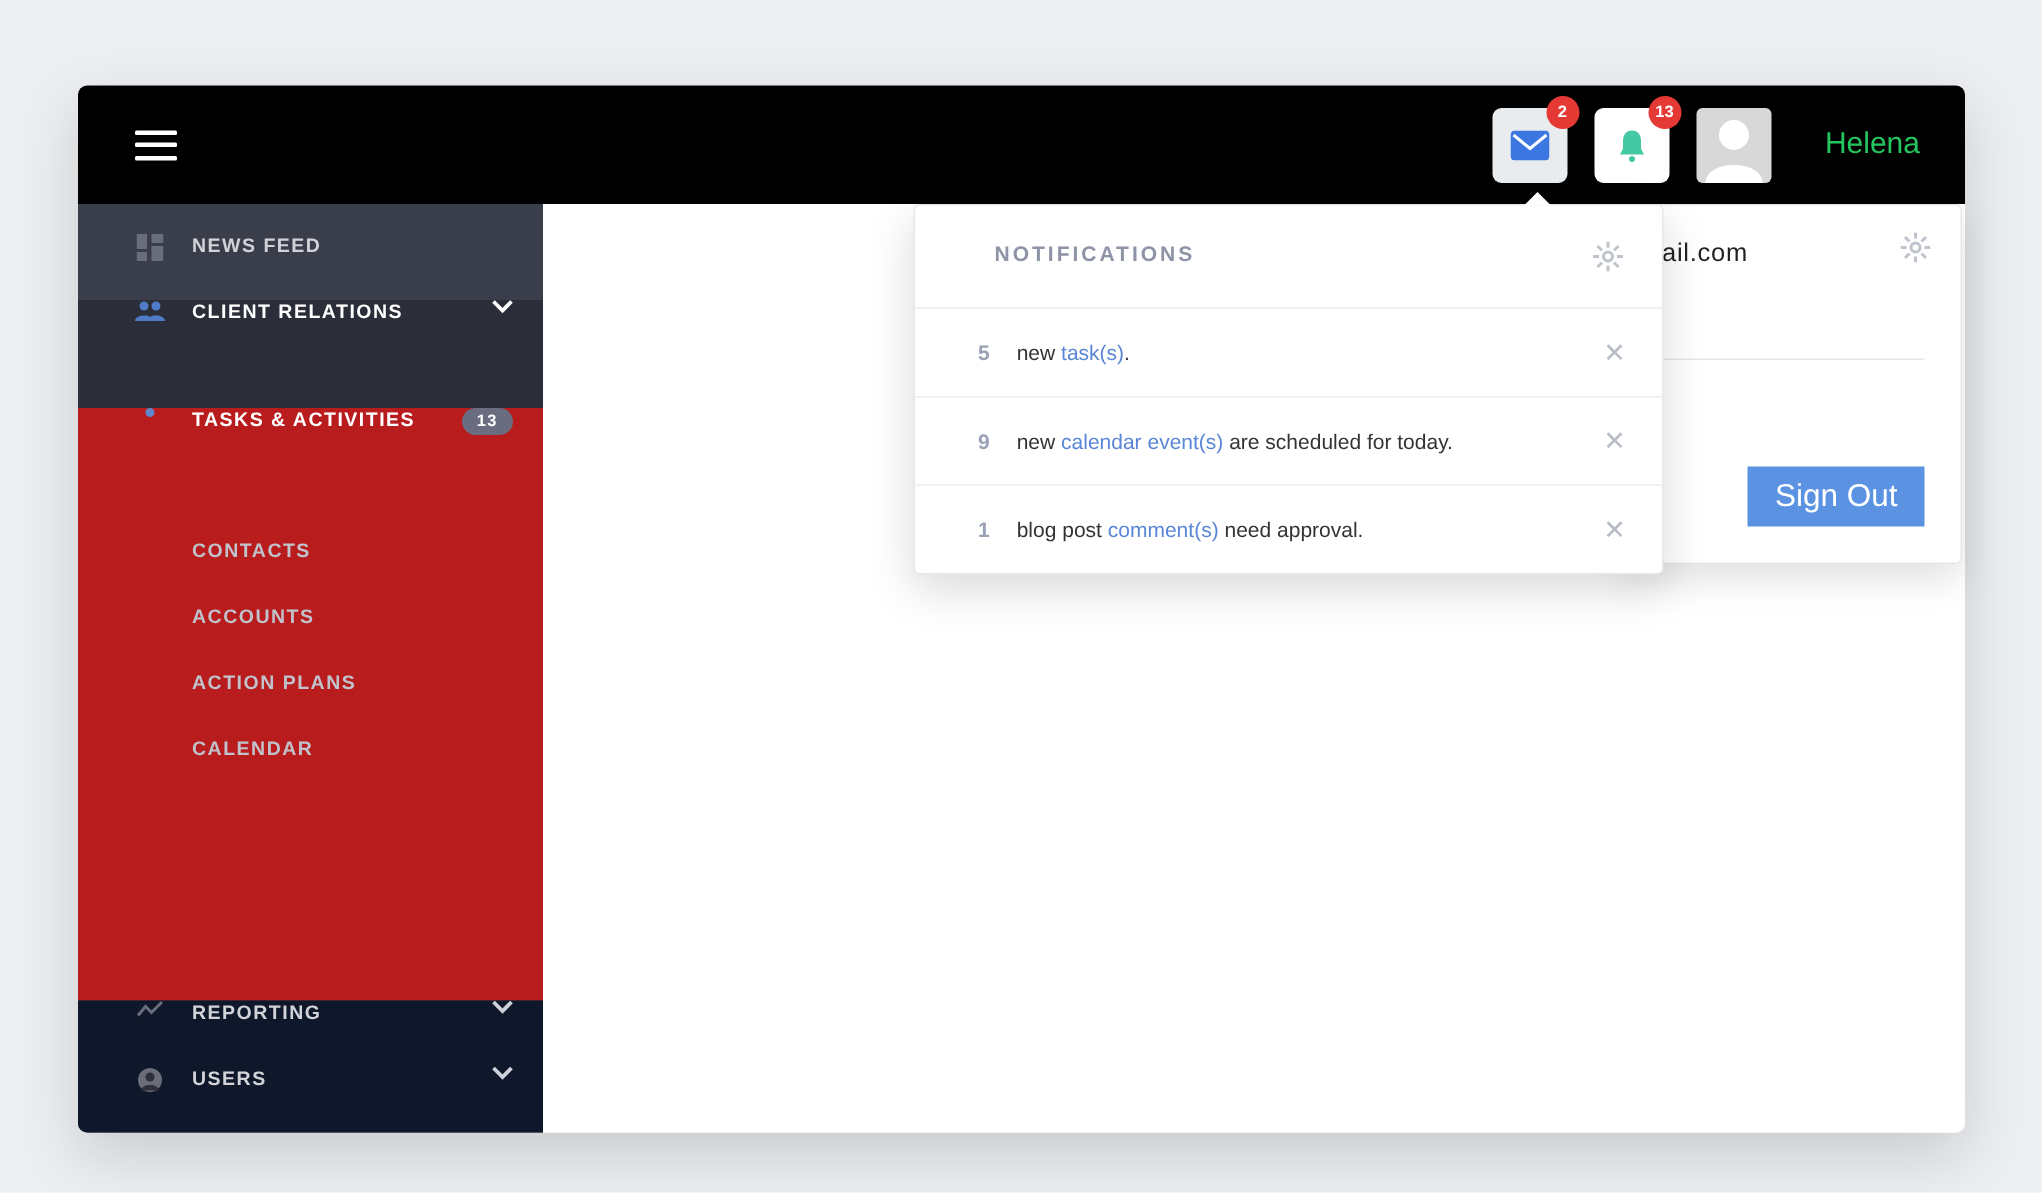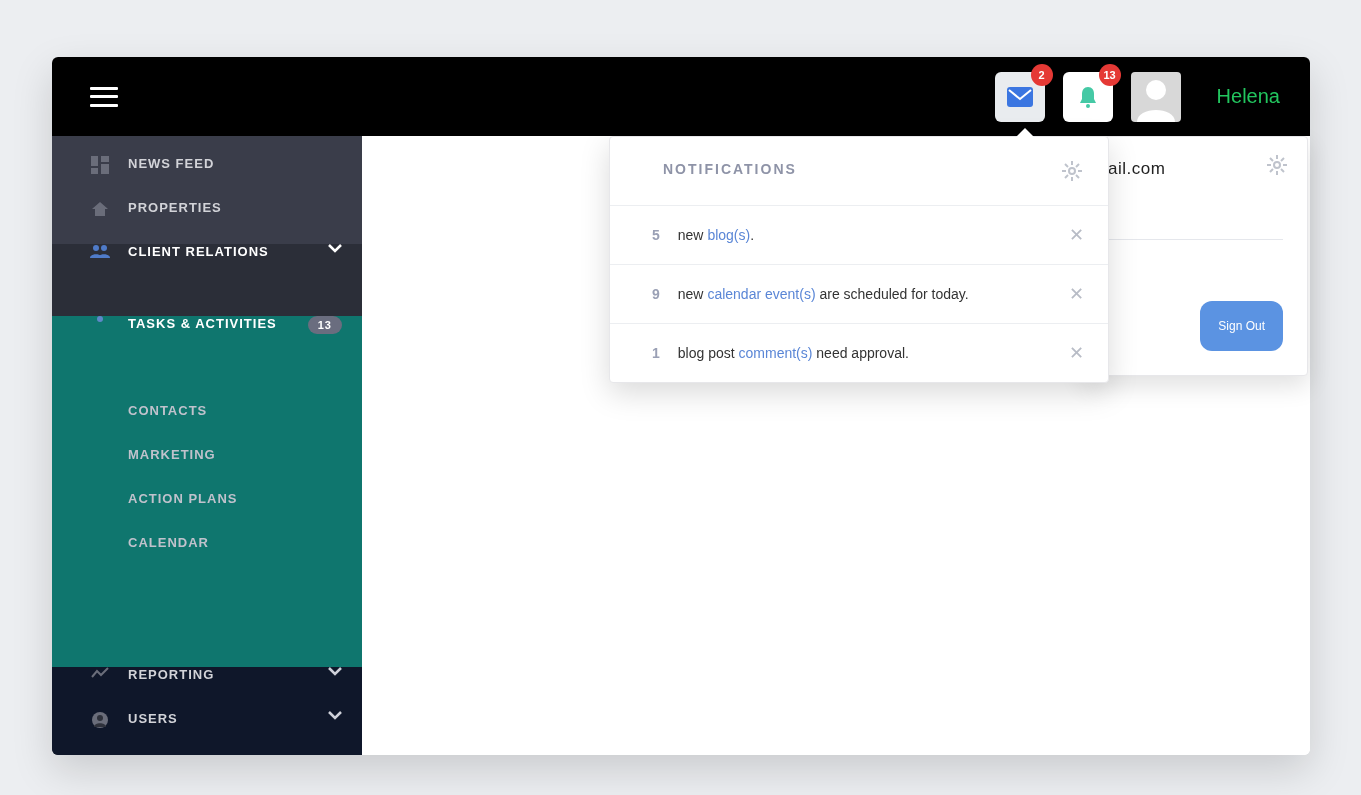--- a/index.html
+++ b/index.html
@@ -15,21 +15,21 @@
 .tile-white { background: #fff; }
 .tile-gray { background: #e9ecef; }
 .badge { position: absolute; top: -8px; right: -8px; min-width: 22px; height: 22px; background: #e53935; color: #fff; font-size: 11px; font-weight: bold; border-radius: 12px; display: flex; align-items: center; justify-content: center; padding: 0 4px; }
 .avatar-tile { width: 50px; height: 50px; background: #d8d8d8; border-radius: 4px; display: flex; align-items: flex-end; justify-content: center; overflow: hidden; cursor: pointer; }
 .username { color: #22c55e; font-size: 20px; margin-left: 18px; cursor: pointer; }
 
 .body-row { display: flex; height: 619px; }
 .sidebar { width: 310px; background: #3a3d4a; color: #d2d3d8; display: flex; flex-direction: column; border-bottom-left-radius: 6px; font-size: 14px; }
 .side-sec1 { background: #3a3d4a; padding-top: 20px; }
 .side-sec2 { background: #2b2e38; }
-.side-sec3 { background: #0f766e; flex: 1; }
+.side-sec3 { background: #b91c1c; flex: 1; }
 .side-sec4 { background: #0f172a; border-bottom-left-radius: 6px; }
 .mitem { display: flex; align-items: flex-start; height: 44px; padding: 0 20px 0 36px; cursor: pointer; letter-spacing: 1px; font-weight: bold; font-size: 13px; }
 .mitem .icon { width: 24px; margin-right: 16px; display: flex; align-items: center; justify-content: center; color: #6a6d7a;}
 .mitem .label { flex: 1; }
 .mitem .chev { color: #cfd1da; }
 .subitem { display: flex; align-items: center; height: 44px; padding: 0 12px 0 76px; cursor: pointer; letter-spacing: 1px; font-weight: bold; font-size: 13px; color: #c0c2cc;}
 .active-row { color: #fff; }
 .pill { background: #6a6d7f; color: #fff; font-size: 11px; font-weight: bold; border-radius: 12px; padding: 3px 10px; margin-left: 10px; }
 .dot-icon { width: 6px; height: 6px; background: #5f87c9; border-radius: 50%; }
 
@@ -45,21 +45,21 @@
 .nrow:last-child { border-bottom: none; }
 .nnum { color: #9aa0b5; font-weight: bold; margin-right: 18px; }
 .nlink { color: #5a86d6; cursor: pointer; }
 .nclose { margin-left: auto; color: #b8bcc6; cursor: pointer; font-size: 18px; }
 
 
 .prof { position: absolute; left: 1083px; top: 136px; width: 225px; height: 240px; background: #fff; border: 1px solid #e7e7ea; border-radius: 4px; box-shadow: 0 10px 25px rgba(0,0,0,0.12); z-index: 20; padding: 22px 24px; }
 .prof .gear { position: absolute; top: 18px; right: 20px; color: #bfc3cc; cursor: pointer; }
 .prof .email { font-size: 17px; color: #222; letter-spacing: .5px; }
 .prof .divider { margin-top: 60px; border-top: 1px solid #e5e7ec; }
-.prof .signout { position: absolute; bottom: 24px; right: 24px; background: #5b93e2; color: #fff; border: none; padding: 18px 18px; font-size: 12px; border-radius: 12px; cursor: pointer; }
+.prof .signout { position: absolute; bottom: 24px; right: 24px; background: #5b93e2; color: #fff; border: none; padding: 8px 18px; font-size: 21px; border-radius: 0; cursor: pointer; }
 
 svg { display: block; }
 </style>
 </head>
 <body>
 
 <div class="app">
 
   <div class="topbar">
     <div class="hamburger">
@@ -100,28 +100,20 @@
           <span class="icon">
               <svg width="18" height="18" viewBox="0 0 18 18">
                 <rect x="0" y="0" width="7" height="10" fill="#6a6d7a"></rect>
                 <rect x="10" y="0" width="8" height="6" fill="#6a6d7a"></rect>
                 <rect x="0" y="12" width="7" height="6" fill="#6a6d7a"></rect>
                 <rect x="10" y="8" width="8" height="10" fill="#6a6d7a"></rect>
               </svg>
             </span>
           <span class="label">NEWS FEED</span>
         </div>
-        <div class="mitem">
-          <span class="icon">
-              <svg width="18" height="18" viewBox="0 0 18 18">
-                <path d="M9 2 L17 9 L14 9 L14 16 L4 16 L4 9 L1 9 Z" fill="#6a6d7a"></path>
-              </svg>
-            </span>
-          <span class="label">PROPERTIES</span>
-        </div>
       </div>
 
       <div class="side-sec2">
         <div class="mitem active-row" style="height:72px">
           <span class="icon">
               <svg width="20" height="14" viewBox="0 0 20 14">
                 <circle cx="6" cy="4" r="3" fill="#4f7bc8"></circle>
                 <circle cx="14" cy="4" r="3" fill="#4f7bc8"></circle>
                 <path d="M0 14 C0 9 12 9 12 14 Z" fill="#4f7bc8"></path>
                 <path d="M8 14 C8 9 20 9 20 14 Z" fill="#4f7bc8"></path>
@@ -141,21 +133,21 @@
           <span class="icon">
               <span class="dot-icon"></span>
             </span>
           <span class="label">TASKS &amp; ACTIVITIES</span>
           <span class="pill">13</span>
         </div>
         <div class="subitem">
             <span>CONTACTS</span>
           </div>
         <div class="subitem">
-            <span>MARKETING</span>
+            <span>ACCOUNTS</span>
           </div>
         <div class="subitem">
             <span>ACTION PLANS</span>
           </div>
         <div class="subitem">
             <span>CALENDAR</span>
           </div>
       </div>
 
       <div class="side-sec4">
@@ -230,21 +222,21 @@
             <line x1="14" y1="14" x2="17" y2="17"></line>
             <line x1="14" y1="6" x2="17" y2="3"></line>
             <line x1="3" y1="17" x2="6" y2="14"></line>
           </g>
         </svg>
     </span>
   </div>
   <div class="nrow">
     <span class="nnum">5</span>
     <span>
-      <span>new </span><span class="nlink">blog(s)</span><span>.</span>
+      <span>new </span><span class="nlink">task(s)</span><span>.</span>
     </span>
     <span class="nclose">✕</span>
   </div>
   <div class="nrow">
     <span class="nnum">9</span>
     <span style="max-width:340px">
       <span>new </span><span class="nlink">calendar event(s)</span><span> are scheduled for today.</span>
     </span>
     <span class="nclose">✕</span>
   </div>

